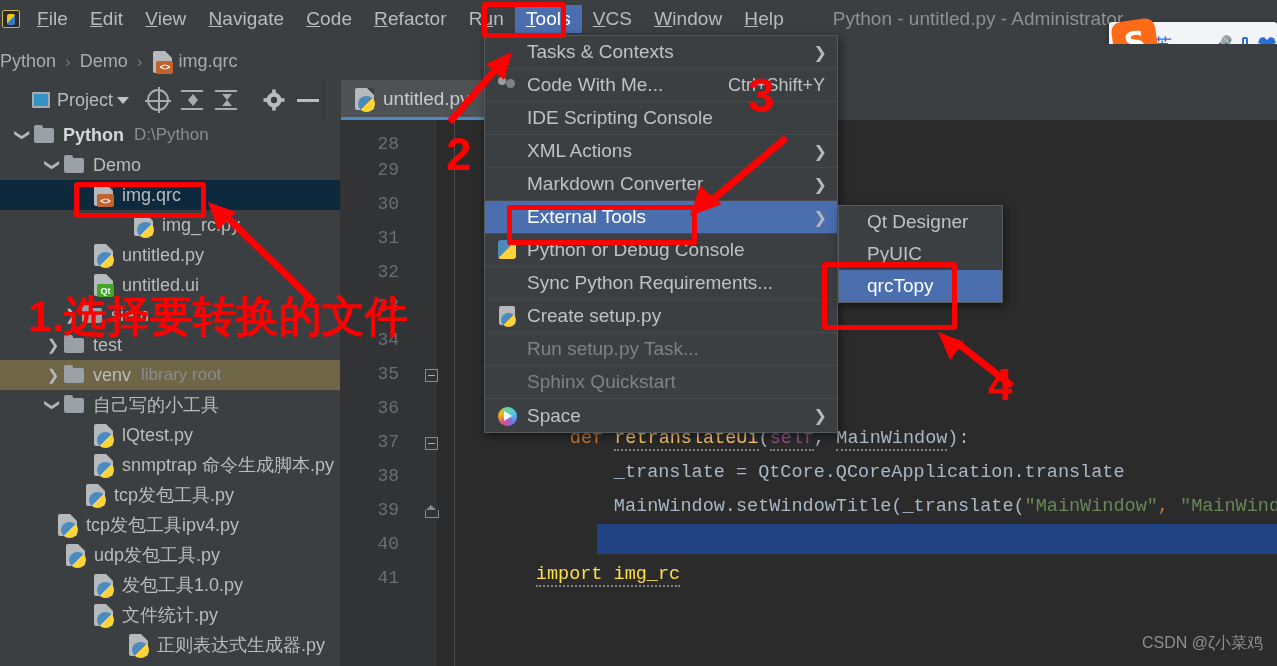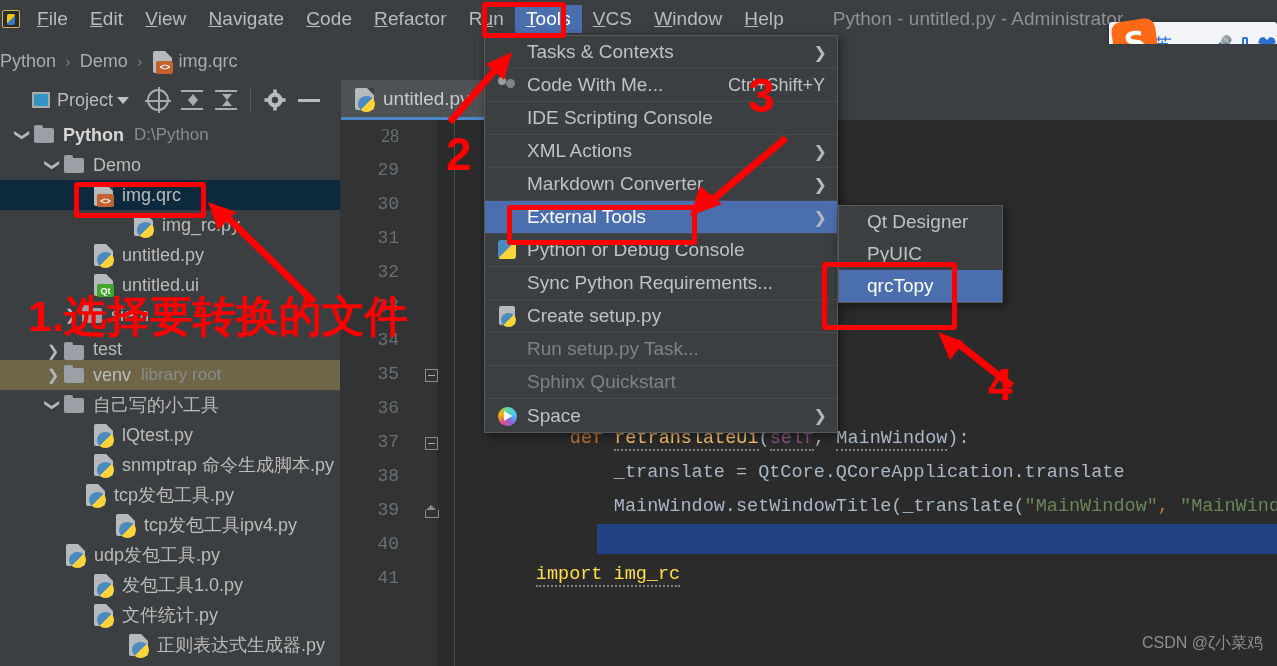--- a/index.html
+++ b/index.html
@@ -64,21 +64,21 @@
   .breadcrumb {
     position: absolute; left: 0; top: 44px; width: 1277px; height: 35px;
     display: flex; align-items: center; padding-left: 0px;
     background: #3c3f41; color: #a9acae; font-size: 18px;
   }
   .crumb { white-space: nowrap; }
   .crumb-sep { color: #76797b; margin: 0 9px; font-size: 17px; }
 
   
   .proj-toolbar {
-    position: absolute; left: 0; top: 80px; width: 355px; height: 40px;
+    position: absolute; left: 0; top: 80px; width: 324px; height: 40px;
     background: #3c3f41; display: flex; align-items: center; gap: 0px;
     border-right: 1px solid #2f3133;
   }
   .ptb-btn { display: flex; align-items: center; color: #b9bcbe; font-size: 18px;
              padding: 0 6px; height: 32px; }
   .proj-sq { width: 18px; height: 16px; border: 2px solid #a9acae; background:#3592c4;
              margin-right: 7px; border-radius:1px;}
   .tri-down { width:0;height:0;border-left:6px solid transparent;border-right:6px solid transparent;
               border-top:7px solid #c0c3c5; margin-left:4px;}
   .ico-target { width:22px;height:22px;border:2px solid #a9acae;border-radius:50%;position:relative;}
@@ -346,21 +346,21 @@
           <span class="fileico">
             <span class="badge qt">Qt</span>
           </span>
           <span class="tname">untitled.ui</span>
         </div>
         <div class="tree-row" style="padding-left: 42px; margin-left: 18px;">
           <span class="chev r"></span>
           <span class="fld"></span>
           <span class="tname">siem</span>
         </div>
-        <div class="tree-row" style="padding-left: 42px; align-items: flex-end;">
+        <div class="tree-row" style="padding-left: 42px;">
           <span class="chev r"></span>
           <span class="fld"></span>
           <span class="tname">test</span>
         </div>
         <div class="tree-row venv" style="padding-left: 42px;">
           <span class="chev r"></span>
           <span class="fld"></span>
           <span class="tname">venv</span>
           <span class="tpath">library root</span>
         </div>
@@ -383,21 +383,21 @@
           </span>
           <span class="tname">snmptrap 命令生成脚本.py</span>
         </div>
         <div class="tree-row" style="padding-left: 64px;">
           <span class="chev"></span>
           <span class="fileico">
             <span class="pyglyph"></span>
           </span>
           <span class="tname">tcp发包工具.py</span>
         </div>
-        <div class="tree-row" style="padding-left: 94px;">
+        <div class="tree-row" style="padding-left: 36px;">
           <span class="chev"></span>
           <span class="fileico">
             <span class="pyglyph"></span>
           </span>
           <span class="tname">tcp发包工具ipv4.py</span>
         </div>
         <div class="tree-row" style="padding-left: 44px;">
           <span class="chev"></span>
           <span class="fileico">
             <span class="pyglyph"></span>
@@ -433,21 +433,21 @@
       <span class="fileico">
         <span class="pyglyph"></span>
       </span>
       <span>untitled.py</span>
     </div>
   </div>
 
   <div class="editor">
     <div class="gutter">
       <div id="ln-host">
-          <div class="ln" style="top: 6px; font-family: Liberation Serif, serif;">28</div>
+          <div class="ln" style="top: 14px;">28</div>
           <div class="ln" style="top: 40px;">29</div>
           <div class="ln" style="top: 74px;">30</div>
           <div class="ln" style="top: 108px;">31</div>
           <div class="ln" style="top: 142px;">32</div>
           <div class="ln" style="top: 176px;">33</div>
           <div class="ln" style="top: 210px;">34</div>
           <div class="ln" style="top: 244px;">35</div>
           <div class="ln" style="top: 278px;">36</div>
           <div class="ln" style="top: 312px;">37</div>
           <div class="ln" style="top: 346px;">38</div>

